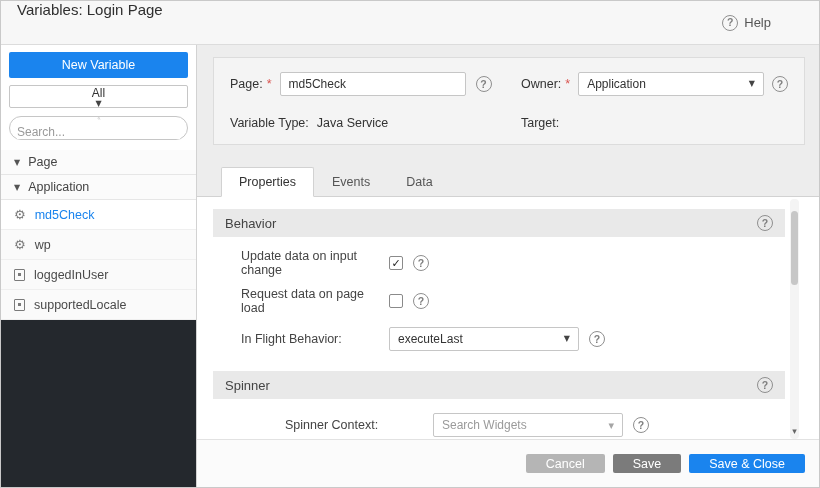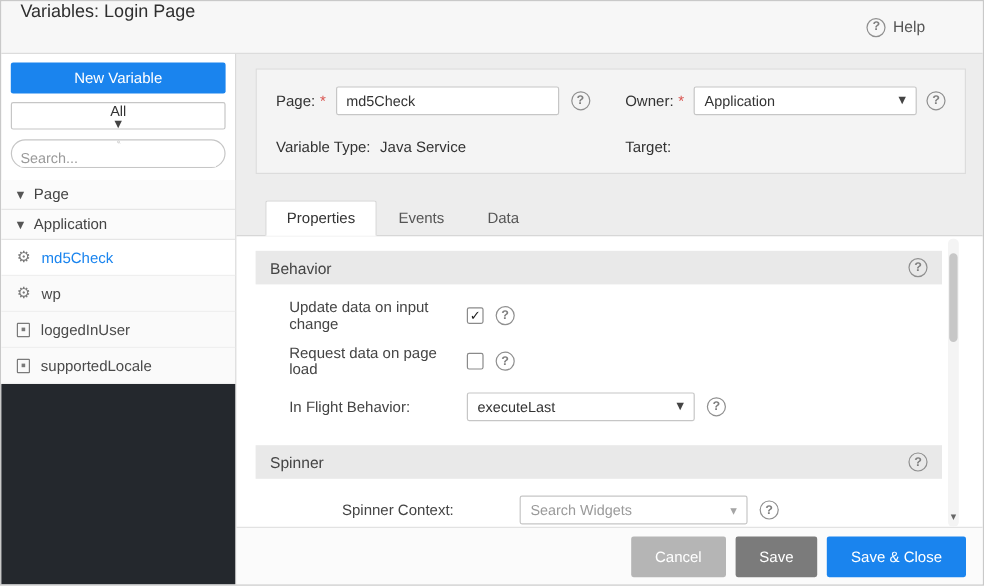--- a/index.html
+++ b/index.html
@@ -93,21 +93,21 @@
   .combo-placeholder { color:#9a9a9a; }
   .spinner-section { margin-top:20px;gap:32px; }
 
   
   .vscroll { position:absolute; top:2px; right:20px; width:9px; bottom:0; background:#f4f4f4; border-radius:4px; }
   .vthumb { position:absolute; top:12px; left:1px; width:7px; height:74px; background:#c7c7c7; border-radius:4px; cursor:pointer; }
   .vdown { position:absolute; bottom:3px; left:0; width:9px; text-align:center; font-size:9px; color:#666; cursor:pointer; font-family:"DejaVu Sans", sans-serif; }
 
   
   .footer { height:48px; flex:0 0 48px; background:#fbfbfb; border-top:1px solid #e2e2e2; display:flex; align-items:center; justify-content:flex-end; gap:8px; padding-right:14px; }
-  .btn { height:34px; padding:0 20px; border:none; border-radius:2px; color:#fff; font-size:12.5px; font-family:inherit; cursor:pointer; }
+  .btn { height:19px; padding:0 20px; border:none; border-radius:2px; color:#fff; font-size:12.5px; font-family:inherit; cursor:pointer; }
   .btn-cancel { background:#b5b5b5; }
   .btn-save { background:#7b7b7b; }
   .btn-primary { background:var(--accent-blue); }
 </style>
 </head>
 <body>
 
 <div class="app" style="--accent-blue: #1a84ee; --required-red: #d9534f; --dark-panel: #24282d;">
 
   <div class="hdr">

